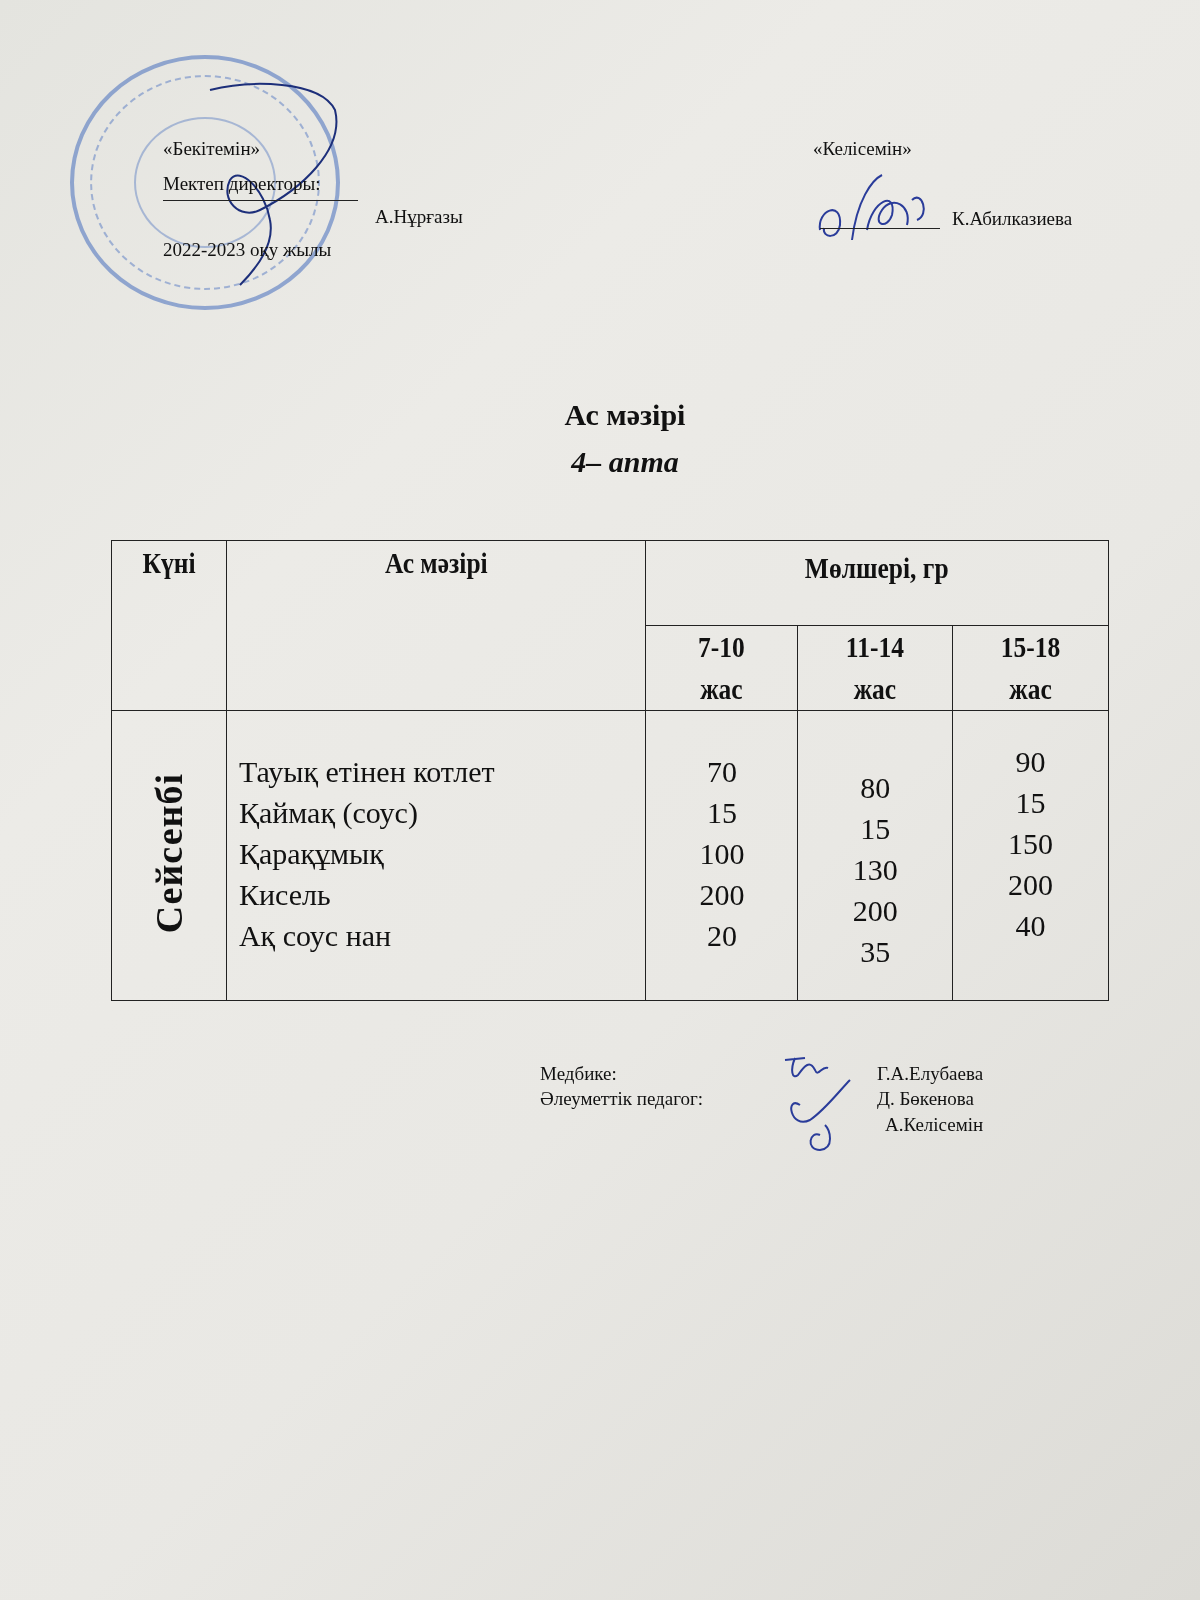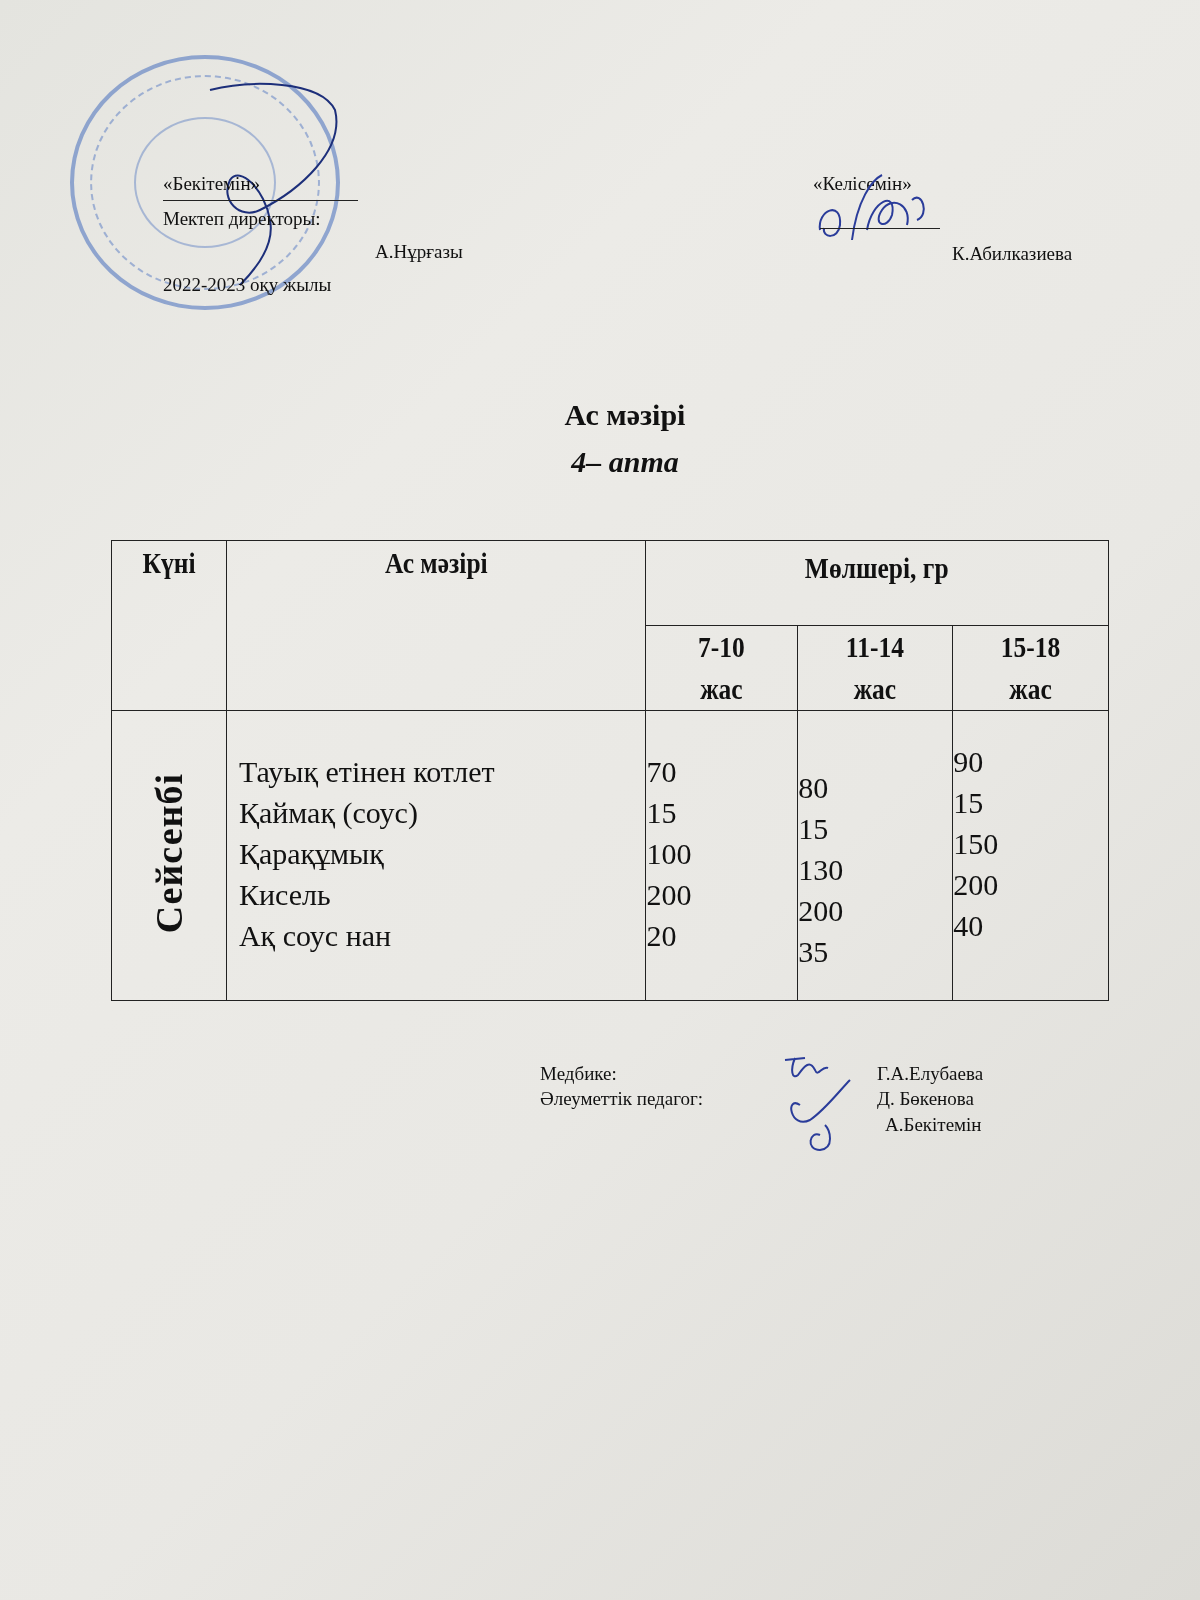--- a/index.html
+++ b/index.html
@@ -1,38 +1,38 @@
 <!DOCTYPE html>
 <html><head>
 <meta charset="utf-8">
 <style>
   html,body{margin:0;padding:0;}
   body{width:1200px;height:1600px;position:relative;overflow:hidden;
     background:linear-gradient(135deg,#e4e4df 0%,#ecebe7 30%,#e9e8e4 60%,#dcdbd6 100%);
     font-family:"Liberation Serif",serif;color:#111;}
   .page{position:absolute;left:0;top:0;width:1200px;height:1600px;}
-  .abs{position:absolute;white-space:nowrap;margin-top:35px;}
+  .abs{position:absolute;white-space:nowrap;}
   .hdr{font-size:19px;line-height:24px;}
   .stamp{position:absolute;left:70px;top:55px;width:270px;height:255px;border-radius:50%;
     border:4px solid rgba(70,110,190,0.55);box-sizing:border-box;}
   .stamp:before{content:"";position:absolute;left:16px;top:16px;right:16px;bottom:16px;border-radius:50%;
     border:2px dashed rgba(70,110,190,0.45);}
   .stamp:after{content:"";position:absolute;left:60px;top:58px;right:60px;bottom:58px;border-radius:50%;
     border:2px solid rgba(70,110,190,0.40);}
   .sig{position:absolute;}
   .line{position:absolute;border-bottom:1.5px solid #222;}
   .title{position:absolute;left:0;width:1250px;text-align:center;font-weight:bold;}
   table.menu{position:absolute;left:111px;top:540px;width:998px;border-collapse:collapse;}
   table.menu td, table.menu th{border:1.5px solid #222;vertical-align:top;padding:0;}
   th{font-weight:bold;font-size:30px;font-family:"Liberation Serif",serif;}
   .thtxt{display:block;transform:scaleX(0.85);}
   .rot{writing-mode:vertical-rl;transform:rotate(180deg);font-weight:bold;font-size:38px;letter-spacing:1px;
     display:inline-block;}
   .items div{font-size:30px;line-height:41px;}
-  .nums div{font-size:30px;line-height:41px;text-align:left;}
+  .nums div{font-size:30px;line-height:41px;text-align:center;}
   .foot{font-size:19px;line-height:24px;position:absolute;}
 </style>
 </head>
 <body>
 
 <div class="page">
 
   <div class="stamp"></div>
   <svg class="sig" style="left:170px;top:70px" width="180" height="220">
     <path d="M40 20 C80 10,150 10,165 40 C175 80,130 120,90 140 C70 150,50 130,60 110 C70 95,95 120,100 150 C105 175,85 200,70 215" stroke="#1d2f7a" stroke-width="2" fill="none"></path>
@@ -121,14 +121,14 @@
   </tbody>
     </table>
 
   <div class="foot" style="left:540px;top:1062px">Медбике:</div>
   <div class="foot" style="left:540px;top:1087px">Әлеуметтік педагог:</div>
   <svg class="sig" style="left:780px;top:1050px" width="90" height="120">
     <path d="M5 10 L25 8 M15 8 C10 20,12 30,18 25 C25 15,30 10,35 20 C38 28,42 15,48 18 M20 55 C5 45,10 80,30 70 C45 60,60 40,70 30 M40 85 C30 80,25 100,40 100 C55 98,50 80,45 75" stroke="#2a3c9a" stroke-width="2" fill="none"></path>
   </svg>
   <div class="foot" style="left:877px;top:1062px">Г.А.Елубаева</div>
   <div class="foot" style="left:877px;top:1087px">Д. Бөкенова</div>
-  <div class="foot" style="left:885px;top:1113px">А.Бекітемін</div>
+  <div class="foot" style="left:885px;top:1113px">А.Келісемін</div>
 </div>
 
 </body></html>

